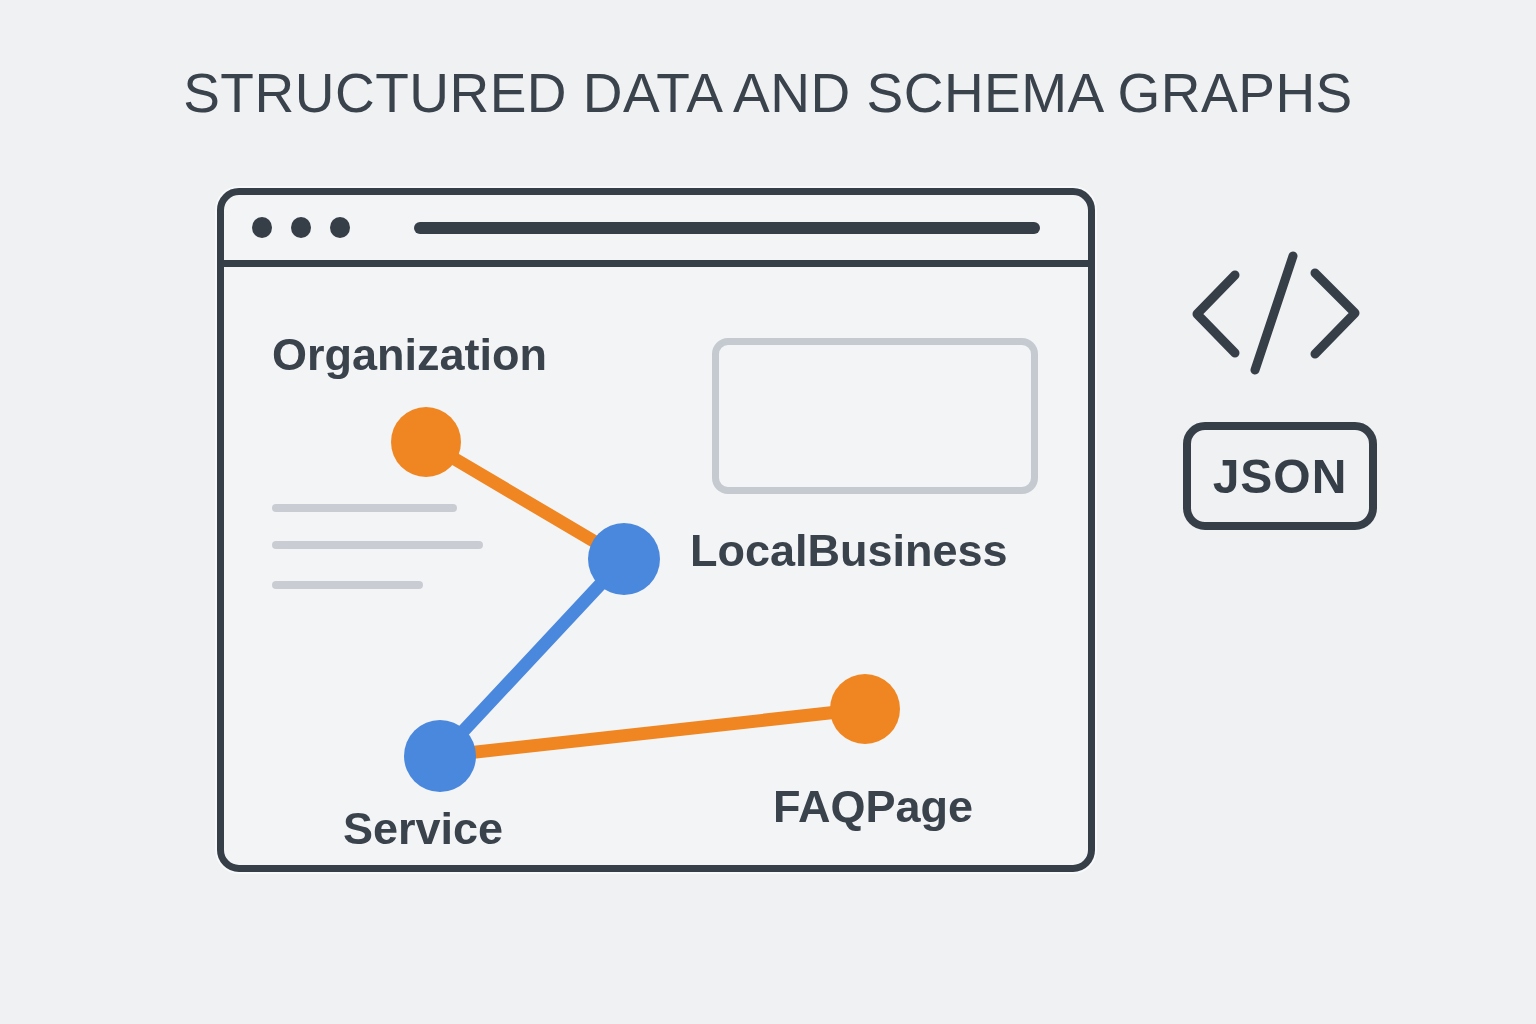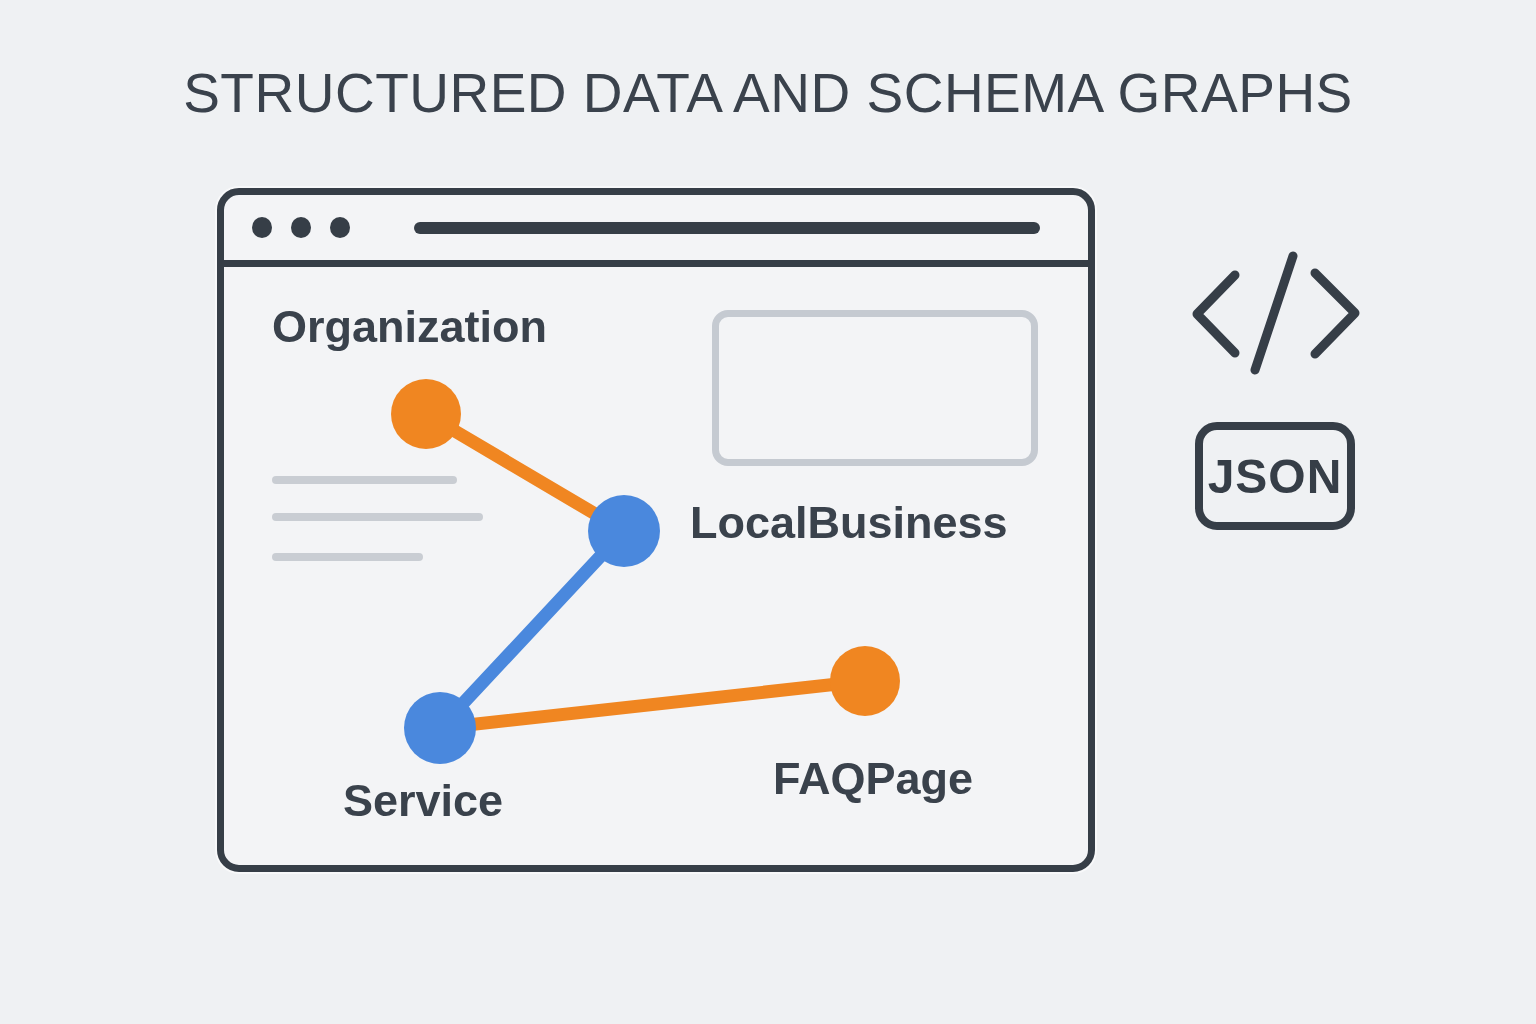--- a/index.html
+++ b/index.html
@@ -55,21 +55,21 @@
     background: var(--ink);
   }
   .address-line {
     margin-left: 64px;
     width: 626px; height: 12px;
     border-radius: 6px;
     background: var(--ink);
   }
   .window-content {
     position: relative;
-    width: 864px; height: 591px;
+    width: 864px; height: 591px; margin-top: 28px;
   }
   .graph-svg { position: absolute; left: 0; top: 0; }
 
   .node-label {
     position: absolute;
     font-size: 45px;
     font-weight: bold;
     color: var(--text);
     line-height: 48px;
     white-space: nowrap;
@@ -86,31 +86,30 @@
     width: 326px; height: 156px;
     border: 7px solid #C5CAD1;
     border-radius: 16px;
   }
 
   
   .code-icon-svg { position: absolute; left: 1185px; top: 248px; }
   .json-badge {
     position: absolute;
     left: 1183px; top: 422px;
-    width: 160px; height: 108px;
+    width: 194px; height: 108px;
     border: 8px solid var(--ink);
     border-radius: 22px;
     display: flex;
     align-items: center;
     justify-content: center;
     font-size: 48px;
     font-weight: bold;
     letter-spacing: 1px;
     color: var(--ink);
-    margin-left: 12px;
   }
 </style>
 </head>
 <body>
 
 <div class="stage">
 
   <div class="title">STRUCTURED DATA AND SCHEMA GRAPHS</div>
 
   <div class="window">

